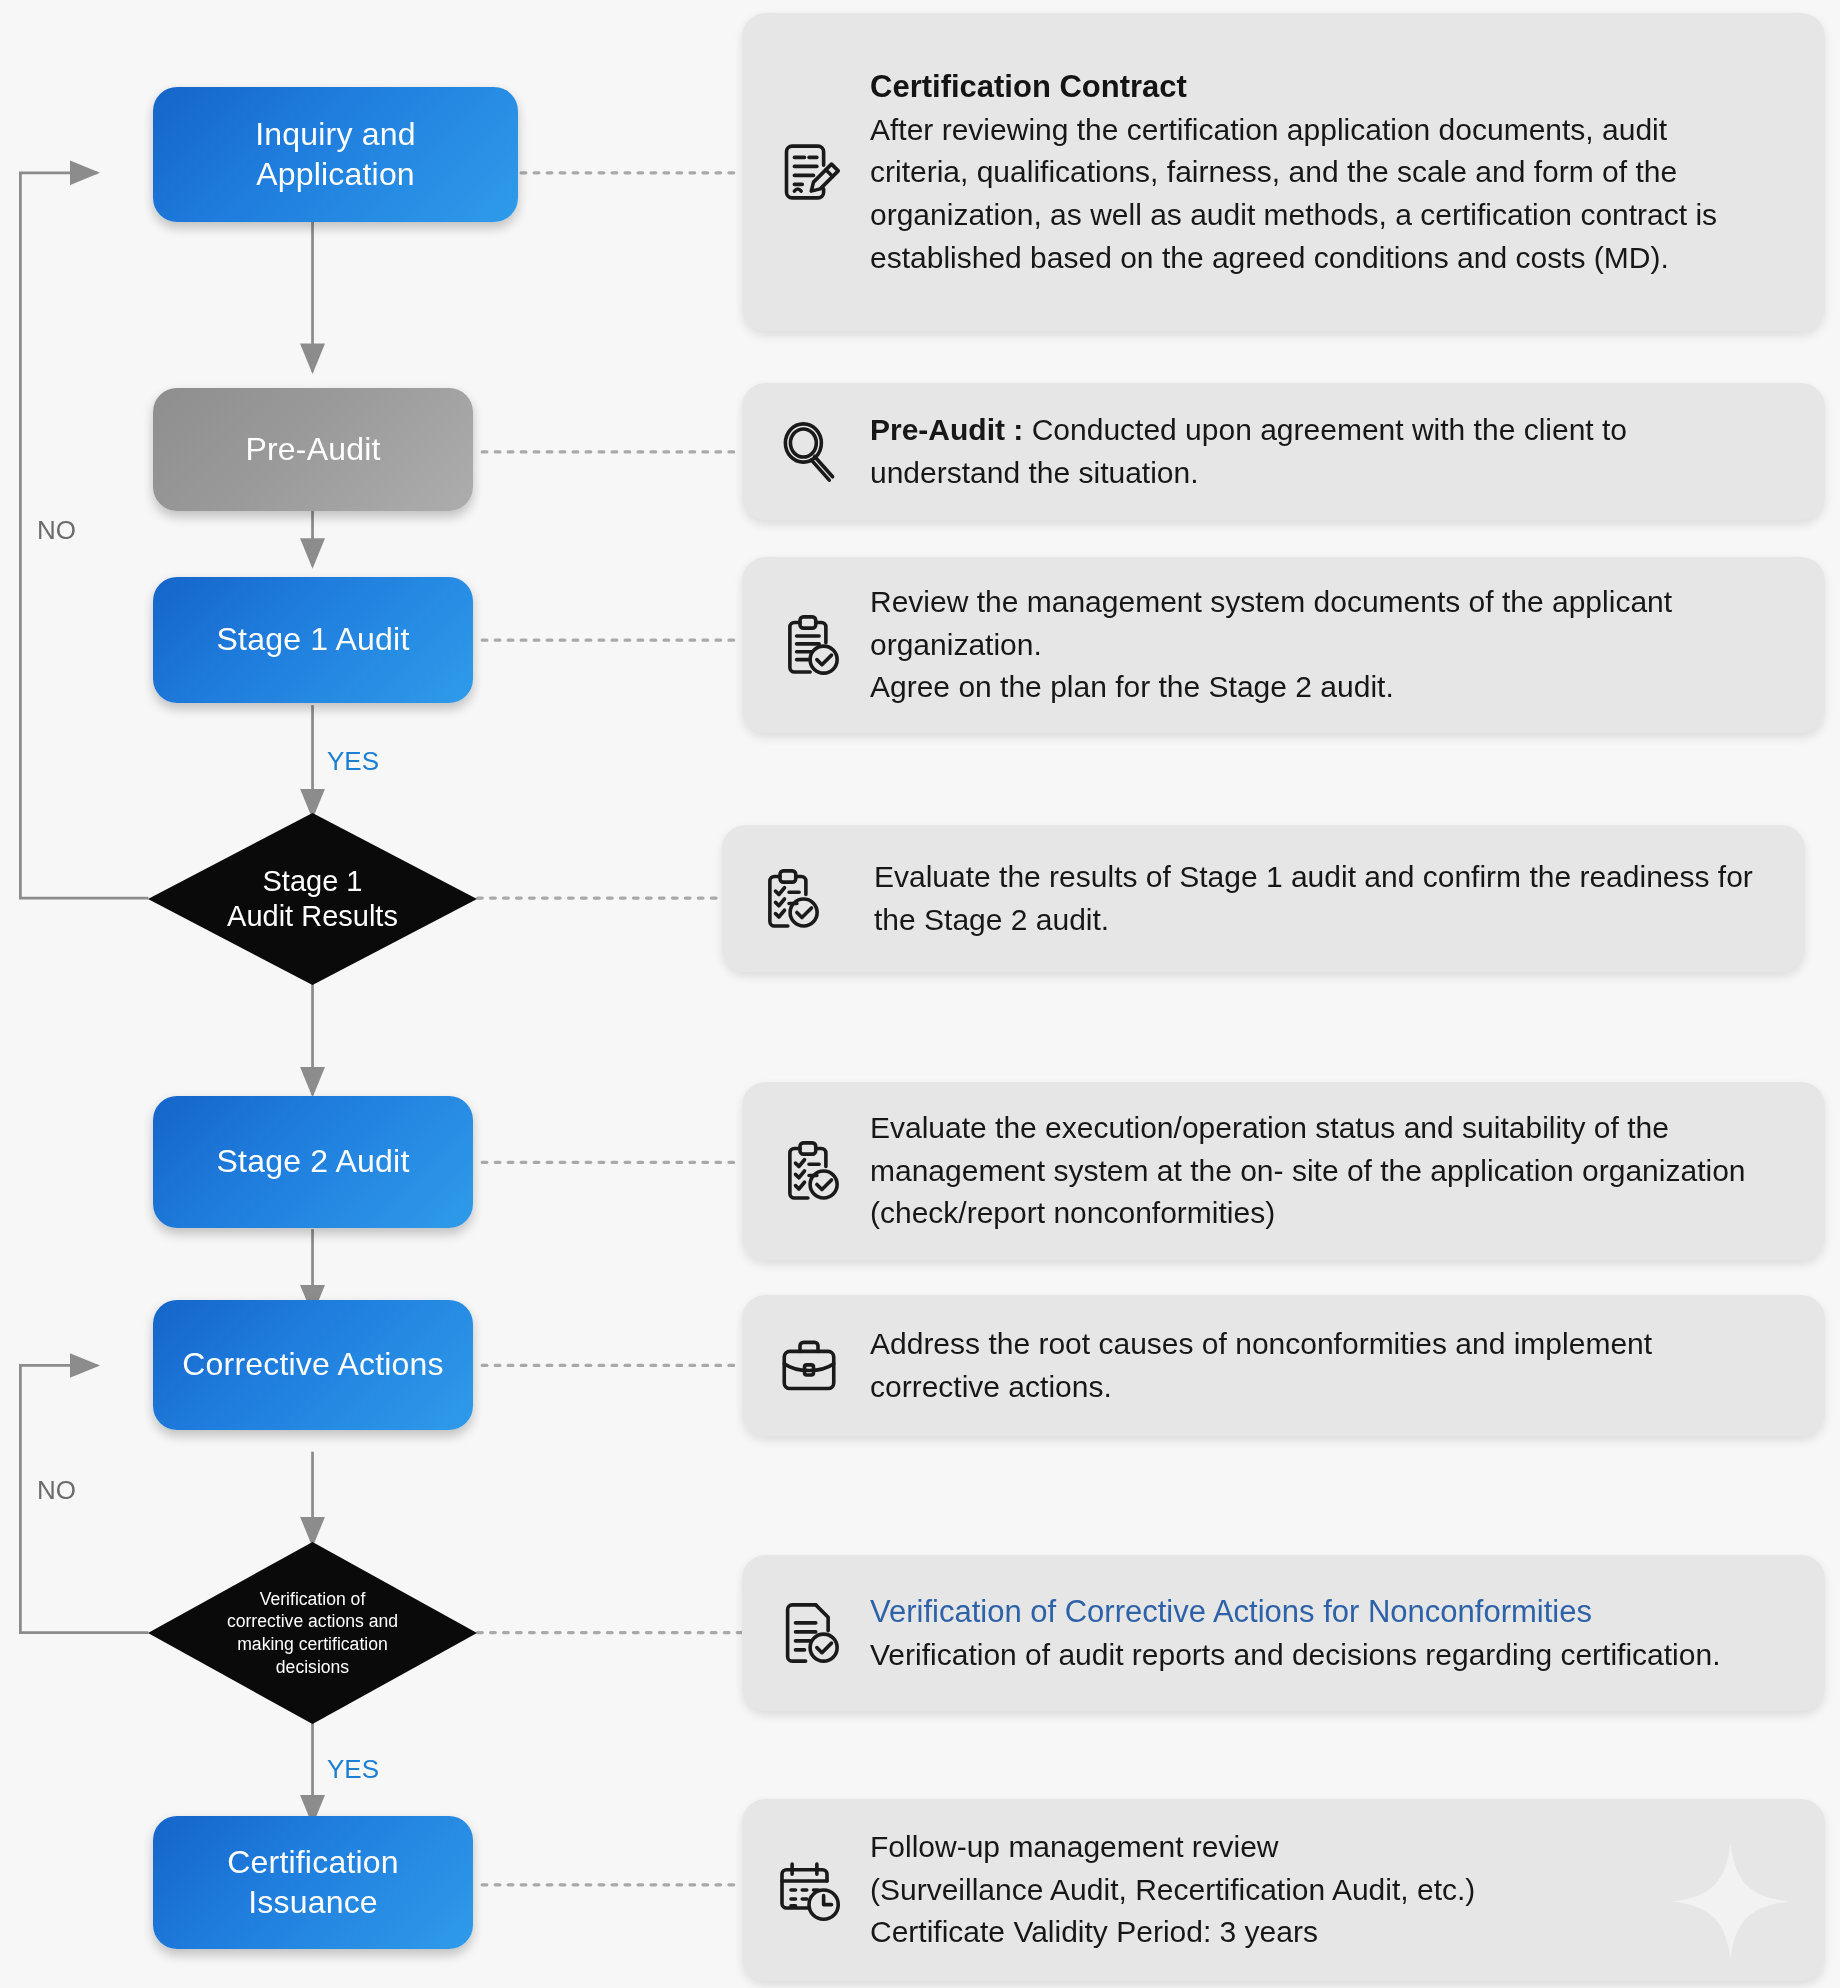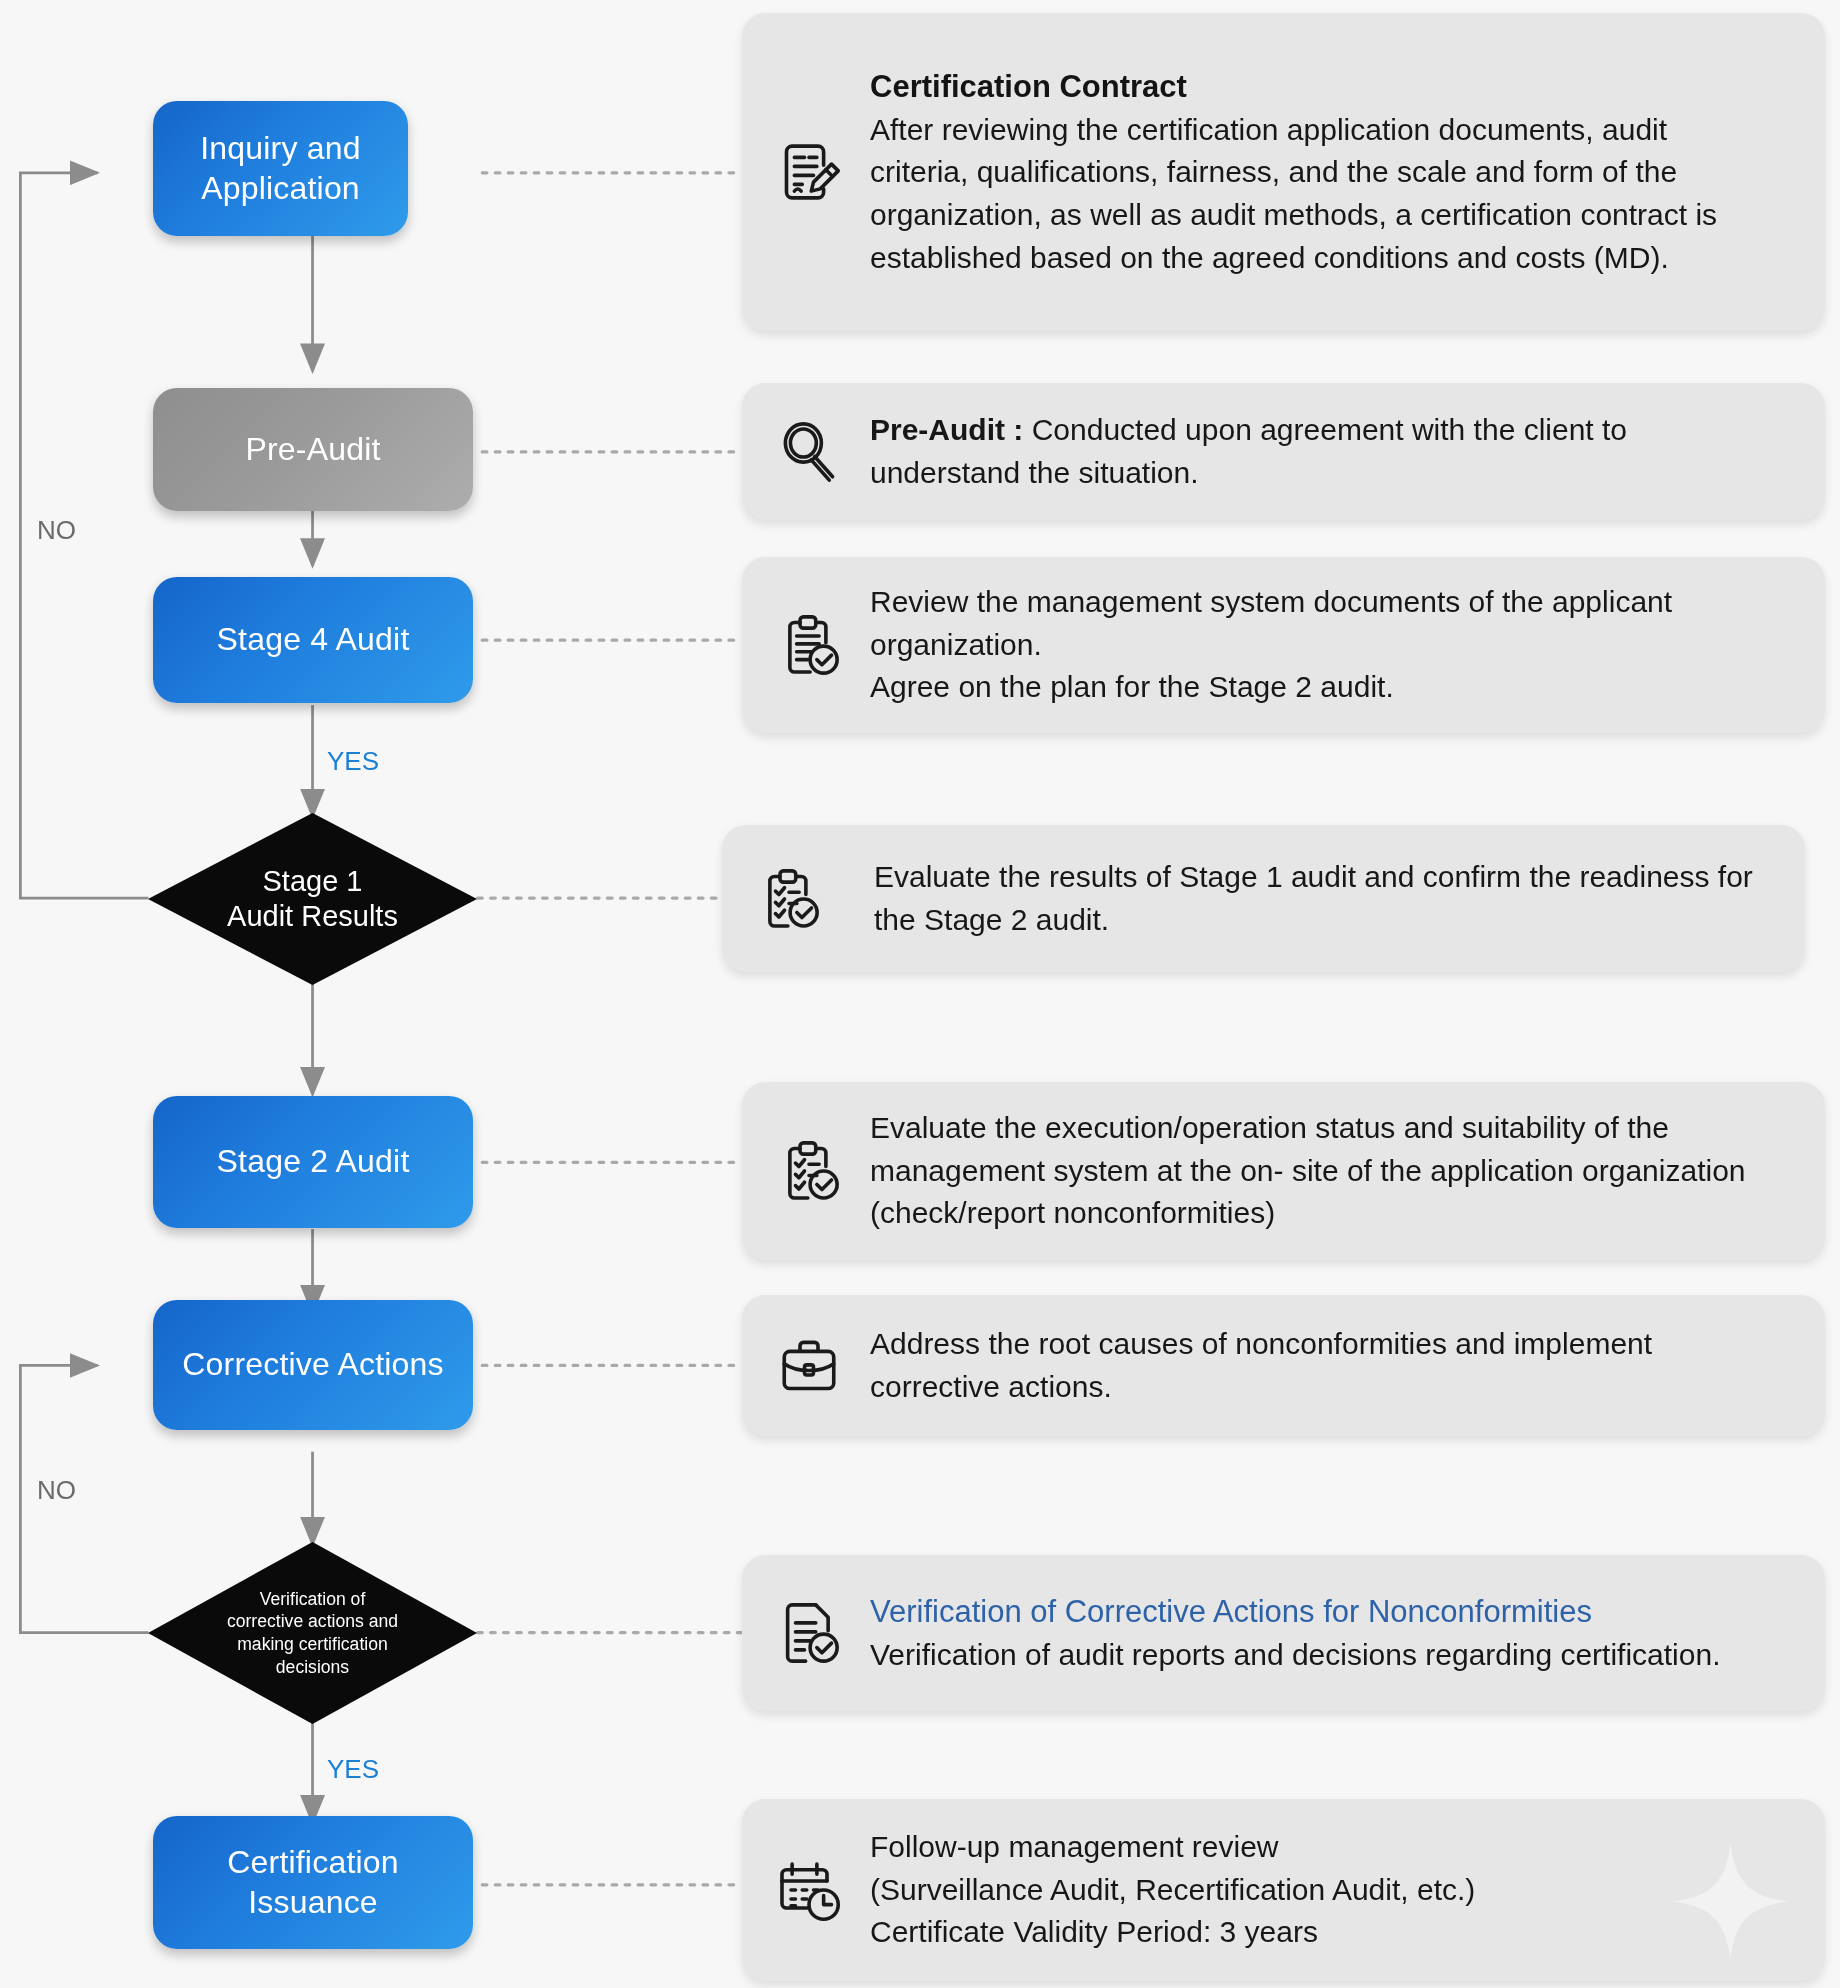--- a/index.html
+++ b/index.html
@@ -118,30 +118,30 @@
       <line x1="520" y1="487" x2="800" y2="487"></line>
       <line x1="520" y1="690" x2="800" y2="690"></line>
       <line x1="515" y1="968" x2="800" y2="968"></line>
       <line x1="520" y1="1253" x2="800" y2="1253"></line>
       <line x1="520" y1="1472" x2="800" y2="1472"></line>
       <line x1="515" y1="1760" x2="800" y2="1760"></line>
       <line x1="520" y1="2032" x2="800" y2="2032"></line>
     </g>
   </svg>
 
-  <div class="node blue" style="left:153px;top:101px;width:255px;height:135px;">
+  <div class="node blue" style="left:153px;top:87px;width:365px;height:135px;">
     <span>Inquiry and<br>Application</span>
   </div>
 
   <div class="node gray" style="left:153px;top:388px;width:320px;height:123px;align-items:center;">
     <span>Pre-Audit</span>
   </div>
 
   <div class="node blue" style="left:153px;top:577px;width:320px;height:126px;">
-    <span>Stage 4 Audit</span>
+    <span>Stage 1 Audit</span>
   </div>
 
   <div class="diamond big" style="left:148px;top:813px;width:329px;height:172px;">
     <span class="dlabel">Stage 1<br>Audit Results</span>
   </div>
 
   <div class="node blue" style="left:153px;top:1096px;width:320px;height:132px;">
     <span>Stage 2 Audit</span>
   </div>
 

